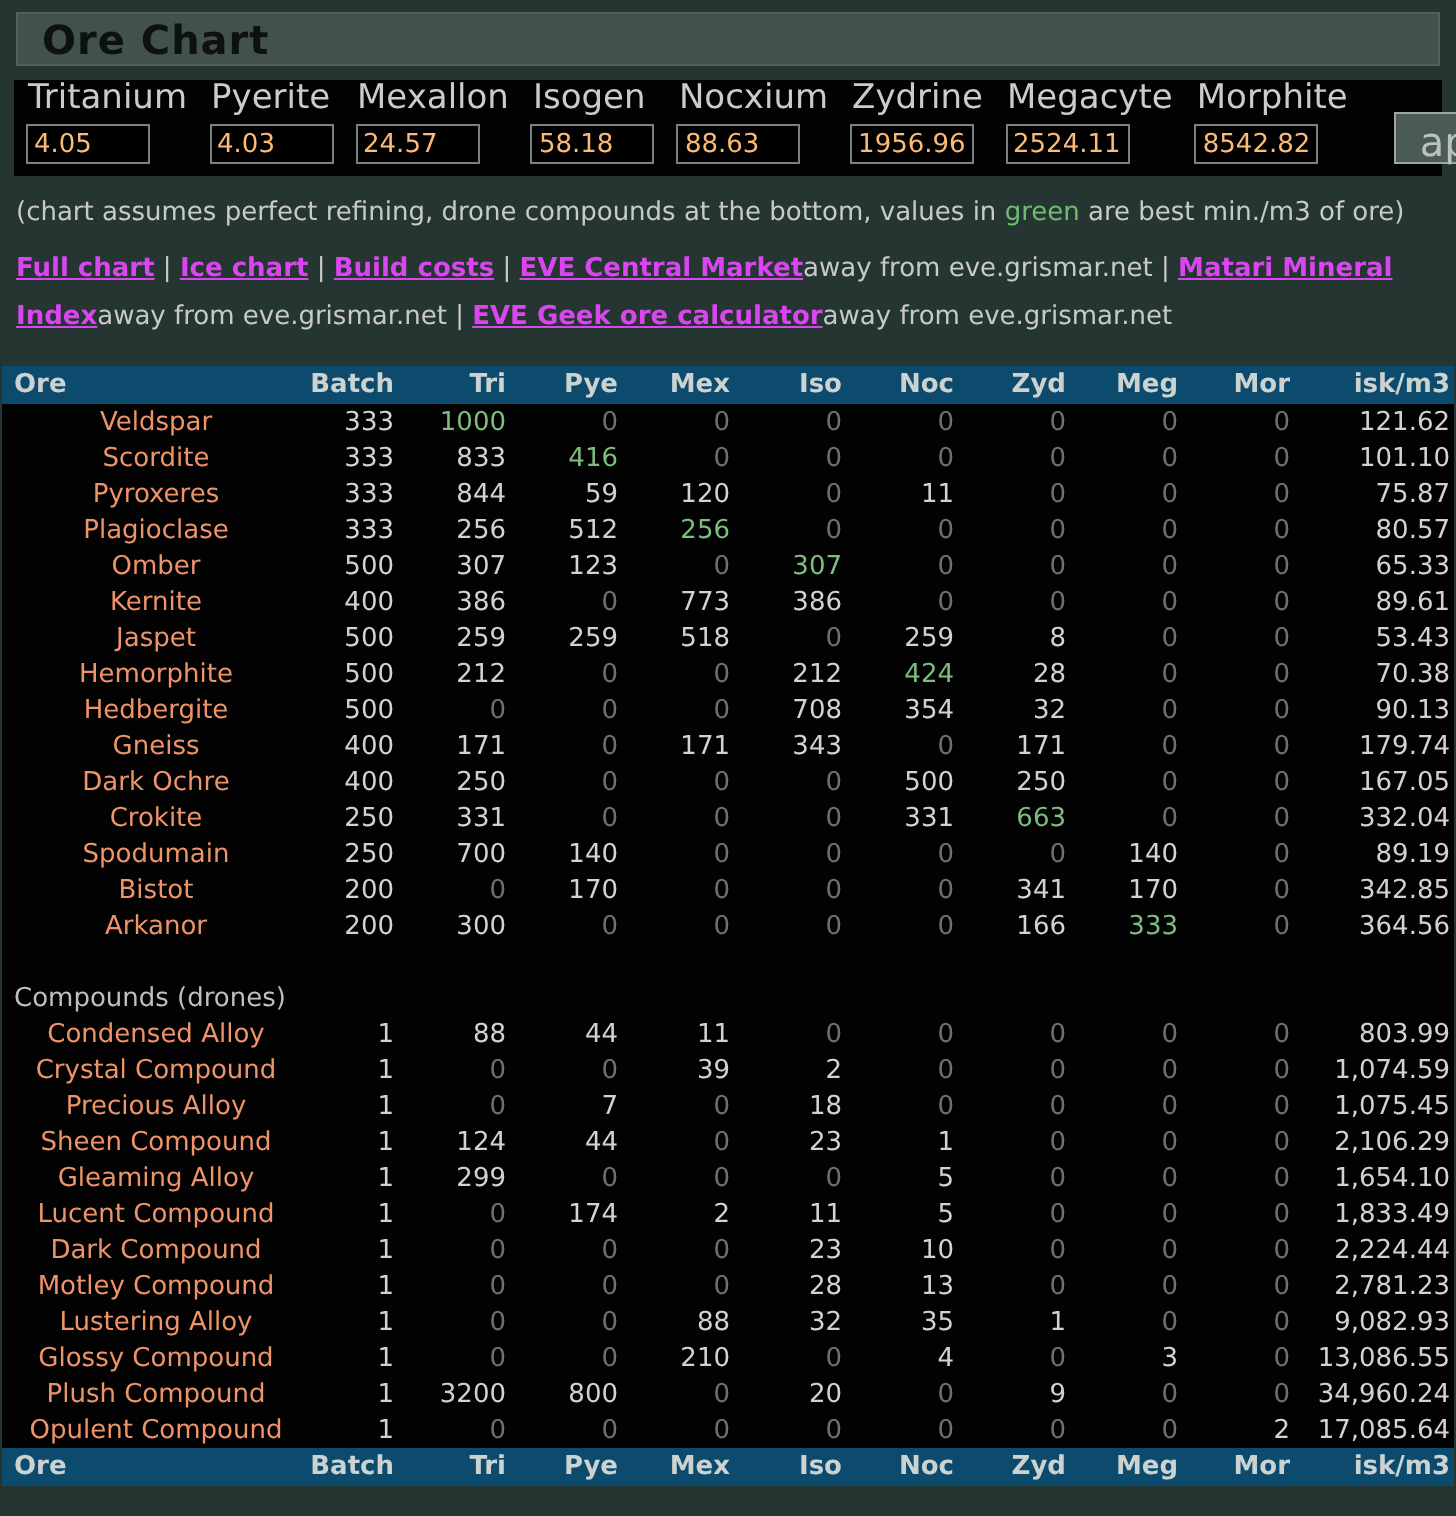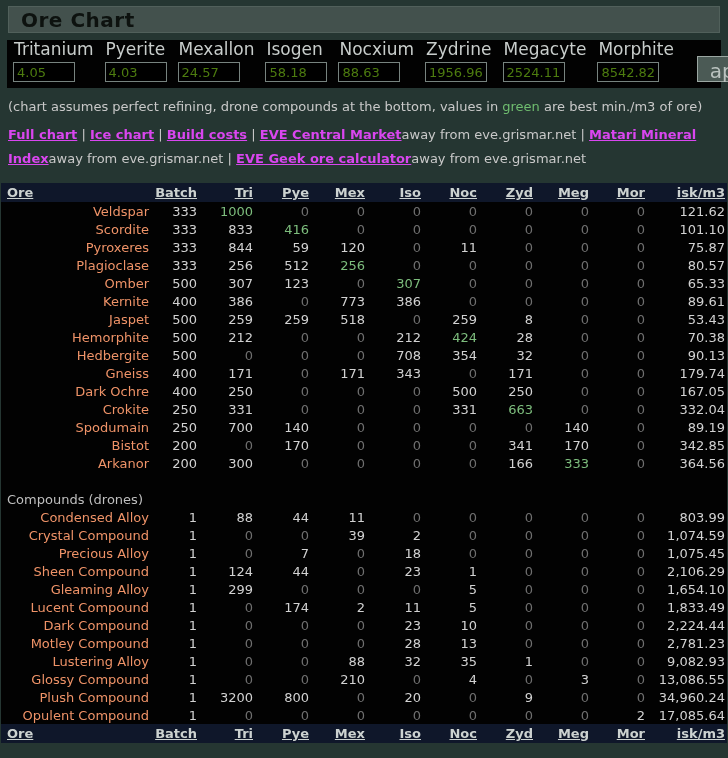--- a/index.html
+++ b/index.html
@@ -21,21 +21,21 @@
   
   .pricebar {
     margin: 7px 7px 0 7px; height: 48px; background: #020202;
     display: flex; align-items: flex-end; padding: 5px 8px 6px 6px;
   }
   .pgroups { display: flex; align-items: flex-end; }
   .pgroup { display: flex; flex-direction: column; margin-right: 11px; }
   .plabel { font-size: 17px; color: #c8cdcb; margin: 0 0 3px 1px; white-space: nowrap; }
   .pinput {
     width: 62px; height: 20px; background: #000;
-    border: 1px solid #77837f; color: #4d7c0f;
+    border: 1px solid #77837f; color: #fdba74;
     font-size: 13px; font-family: "DejaVu Sans", sans-serif; padding: 0 3px;
   }
   .apply-btn {
     margin-left: 12px; height: 26px; padding: 2px 12px;
     background: #4b5a55; border: 1px solid #9ba7a2; color: #bac2bf;
     font-size: 20px; font-family: "DejaVu Sans", sans-serif; cursor: pointer;
   }
   .reset-link {
     margin-left: auto; margin-bottom: 7px;
     color: #f0a81c; font-size: 12px; font-weight: bold;
@@ -48,30 +48,30 @@
   a.chart-link { color: #d946ef; font-weight: bold; text-decoration: underline; cursor: pointer; }
   .ext-note { color: #c9c9c9; }
   .sep { color: #c9c9c9; }
   
   table.ore-table {
     margin: 12px 0 0 1px; width: 726px;
     border-collapse: collapse; table-layout: fixed;
     background: #020202; font-size: 13px;
   }
   .ore-table th {
-    background: #0f172a; color: #ccd2d0; font-weight: bold;
+    background: #0c4a6e; color: #ccd2d0; font-weight: bold;
     text-align: right; padding: 2px 2px 2px 2px; height: 19px;
-    white-space: nowrap; overflow: hidden; text-decoration: underline;
+    white-space: nowrap; overflow: hidden;
   }
   .ore-table th.ore-col { text-align: left; padding-left: 6px; }
   .ore-table td {
     height: 18px; padding: 0 2px; text-align: right;
     white-space: nowrap; overflow: hidden;
   }
-  td.name { text-align: right; color: #ef9368; padding-left: 6px; }
+  td.name { text-align: center; color: #ef9368; padding-left: 6px; }
   td.zero { color: #6f6f6f; }
   td.val { color: #d2d2d2; }
   td.green { color: #7dbd7d; }
   td.section { text-align: left; color: #bfbfbf; padding-left: 6px; }
   tr.spacer td { height: 18px; }
 </style>
 </head>
 <body>
 
 <div class="titlebar">

